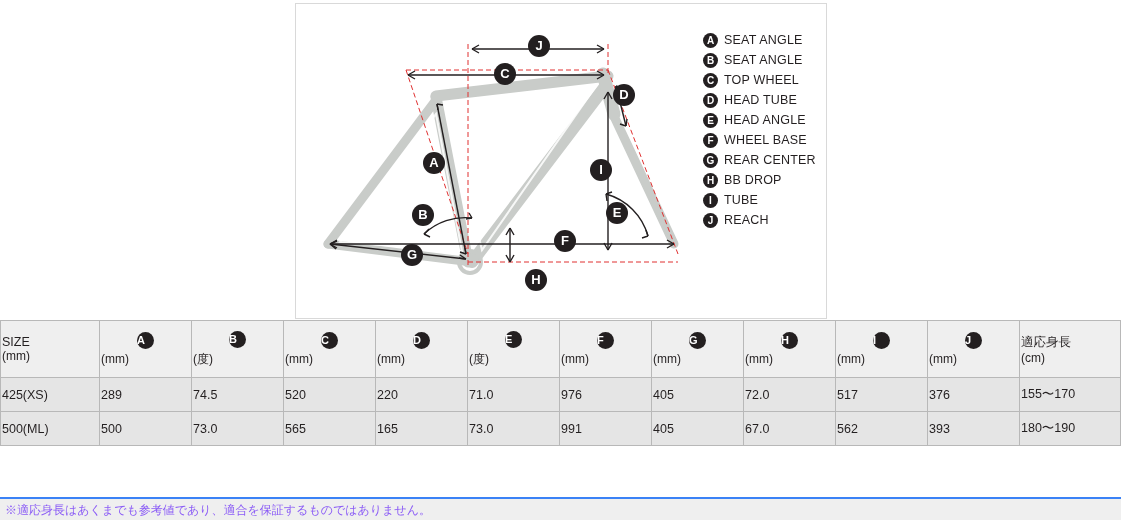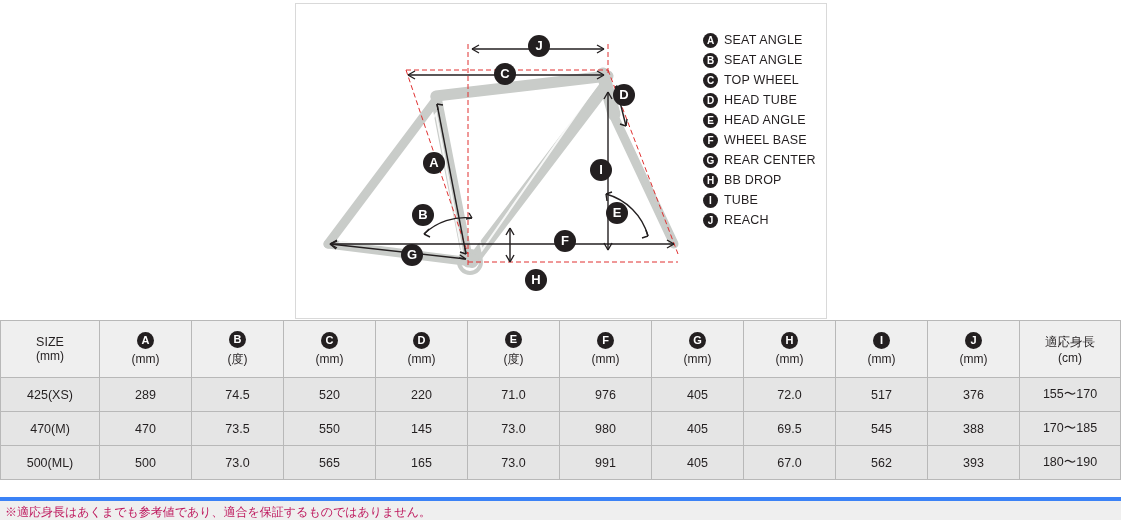--- a/index.html
+++ b/index.html
@@ -51,21 +51,21 @@
   }
 
   
   .spec-table{
     position:absolute;left:0;top:320px;width:1121px;
     border-collapse:collapse;
     table-layout:fixed;
   }
   .spec-table td,.spec-table th{
     border:1px solid #b8b8b8;
-    text-align:center;
+    text-align:left;
     vertical-align:middle;
     font-size:12.5px;
     color:#231f20;
     font-weight:normal;
   }
   .spec-table thead td{
     height:54px;
     background:#efefef;
   }
   .spec-table tbody td{
@@ -75,25 +75,25 @@
   .hdr-badge{
     display:block;margin:0 auto 3px auto;
     width:17px;height:17px;border-radius:50%;
     background:#231f20;color:#fff;font-size:11px;font-weight:bold;line-height:17px;
   }
   .hdr-sub{display:block;font-size:12px;}
   .hdr-title{display:block;font-size:12.5px;}
   .note{
     position:absolute;left:0;top:497px;width:1121px;height:23px;
     background:#efefef;
-    border-top:4px solid #3b82f6;
+    border-top:2px solid #3b82f6;
     font-size:12px;line-height:23px;
     padding-left:5px;
     box-sizing:border-box;
-    color:#be185d;
+    color:#8b5cf6;
   }
   .col-size{width:96px;}
   .col-last{width:98px;}
 </style>
 </head>
 <body>
 
 <div id="root">
 
   <div class="diagram-area">
@@ -285,34 +285,20 @@
         <td>220</td>
         <td>71.0</td>
         <td>976</td>
         <td>405</td>
         <td>72.0</td>
         <td>517</td>
         <td>376</td>
         <td>155〜170</td>
       </tr>
       <tr>
-        <td>470(M)</td>
-        <td>470</td>
-        <td>73.5</td>
-        <td>550</td>
-        <td>145</td>
-        <td>73.0</td>
-        <td>980</td>
-        <td>405</td>
-        <td>69.5</td>
-        <td>545</td>
-        <td>388</td>
-        <td>170〜185</td>
-      </tr>
-      <tr>
         <td>500(ML)</td>
         <td>500</td>
         <td>73.0</td>
         <td>565</td>
         <td>165</td>
         <td>73.0</td>
         <td>991</td>
         <td>405</td>
         <td>67.0</td>
         <td>562</td>

